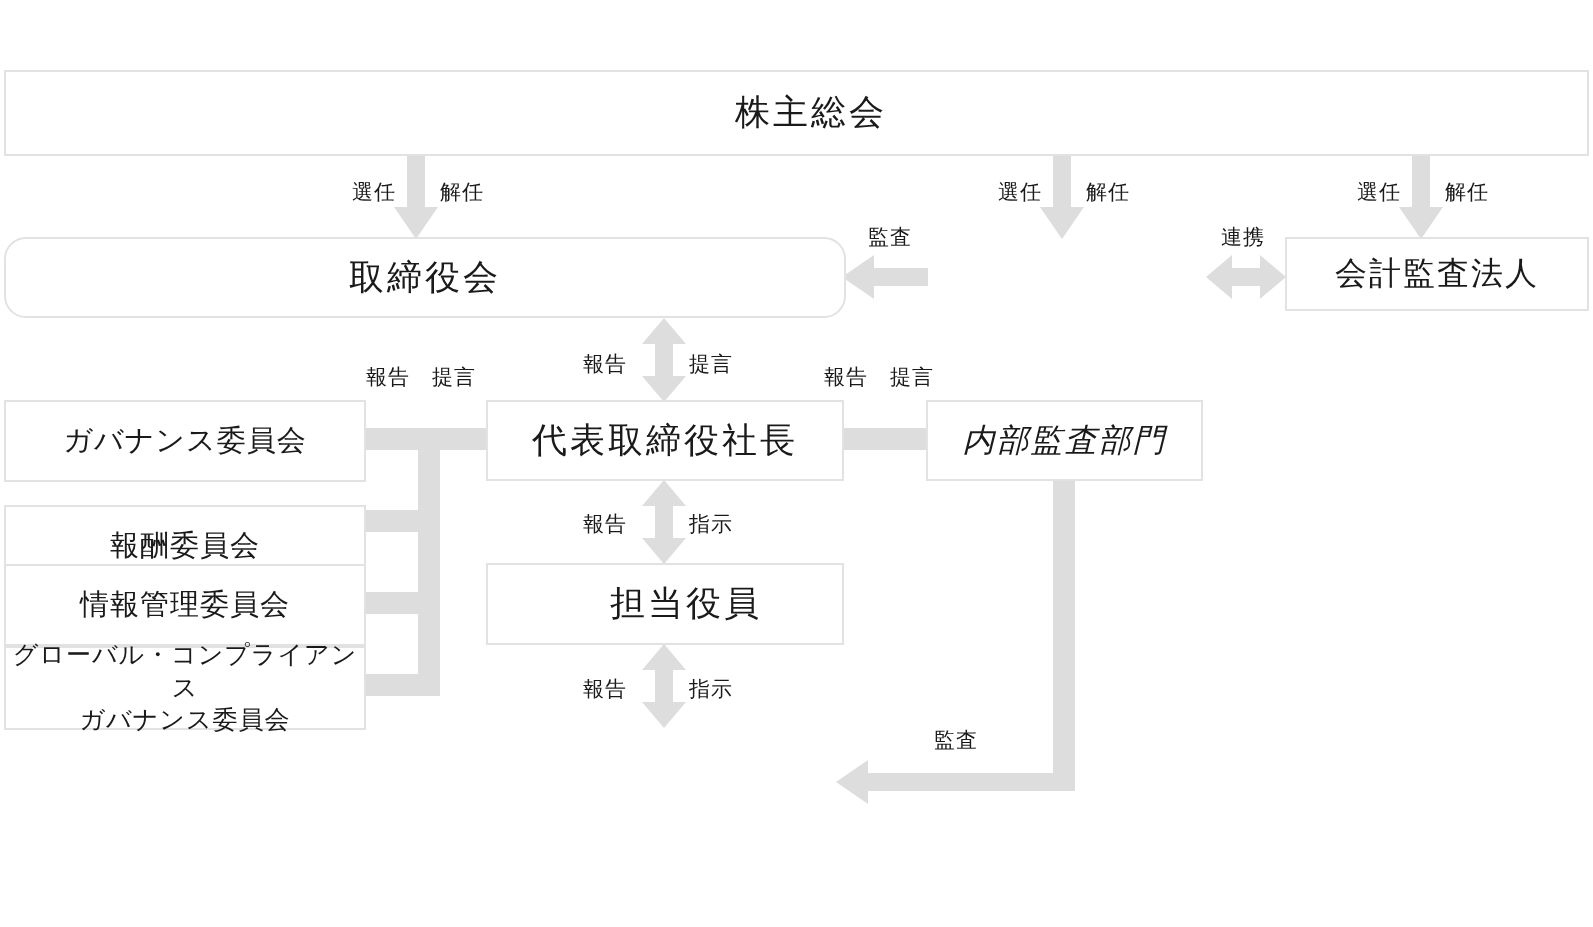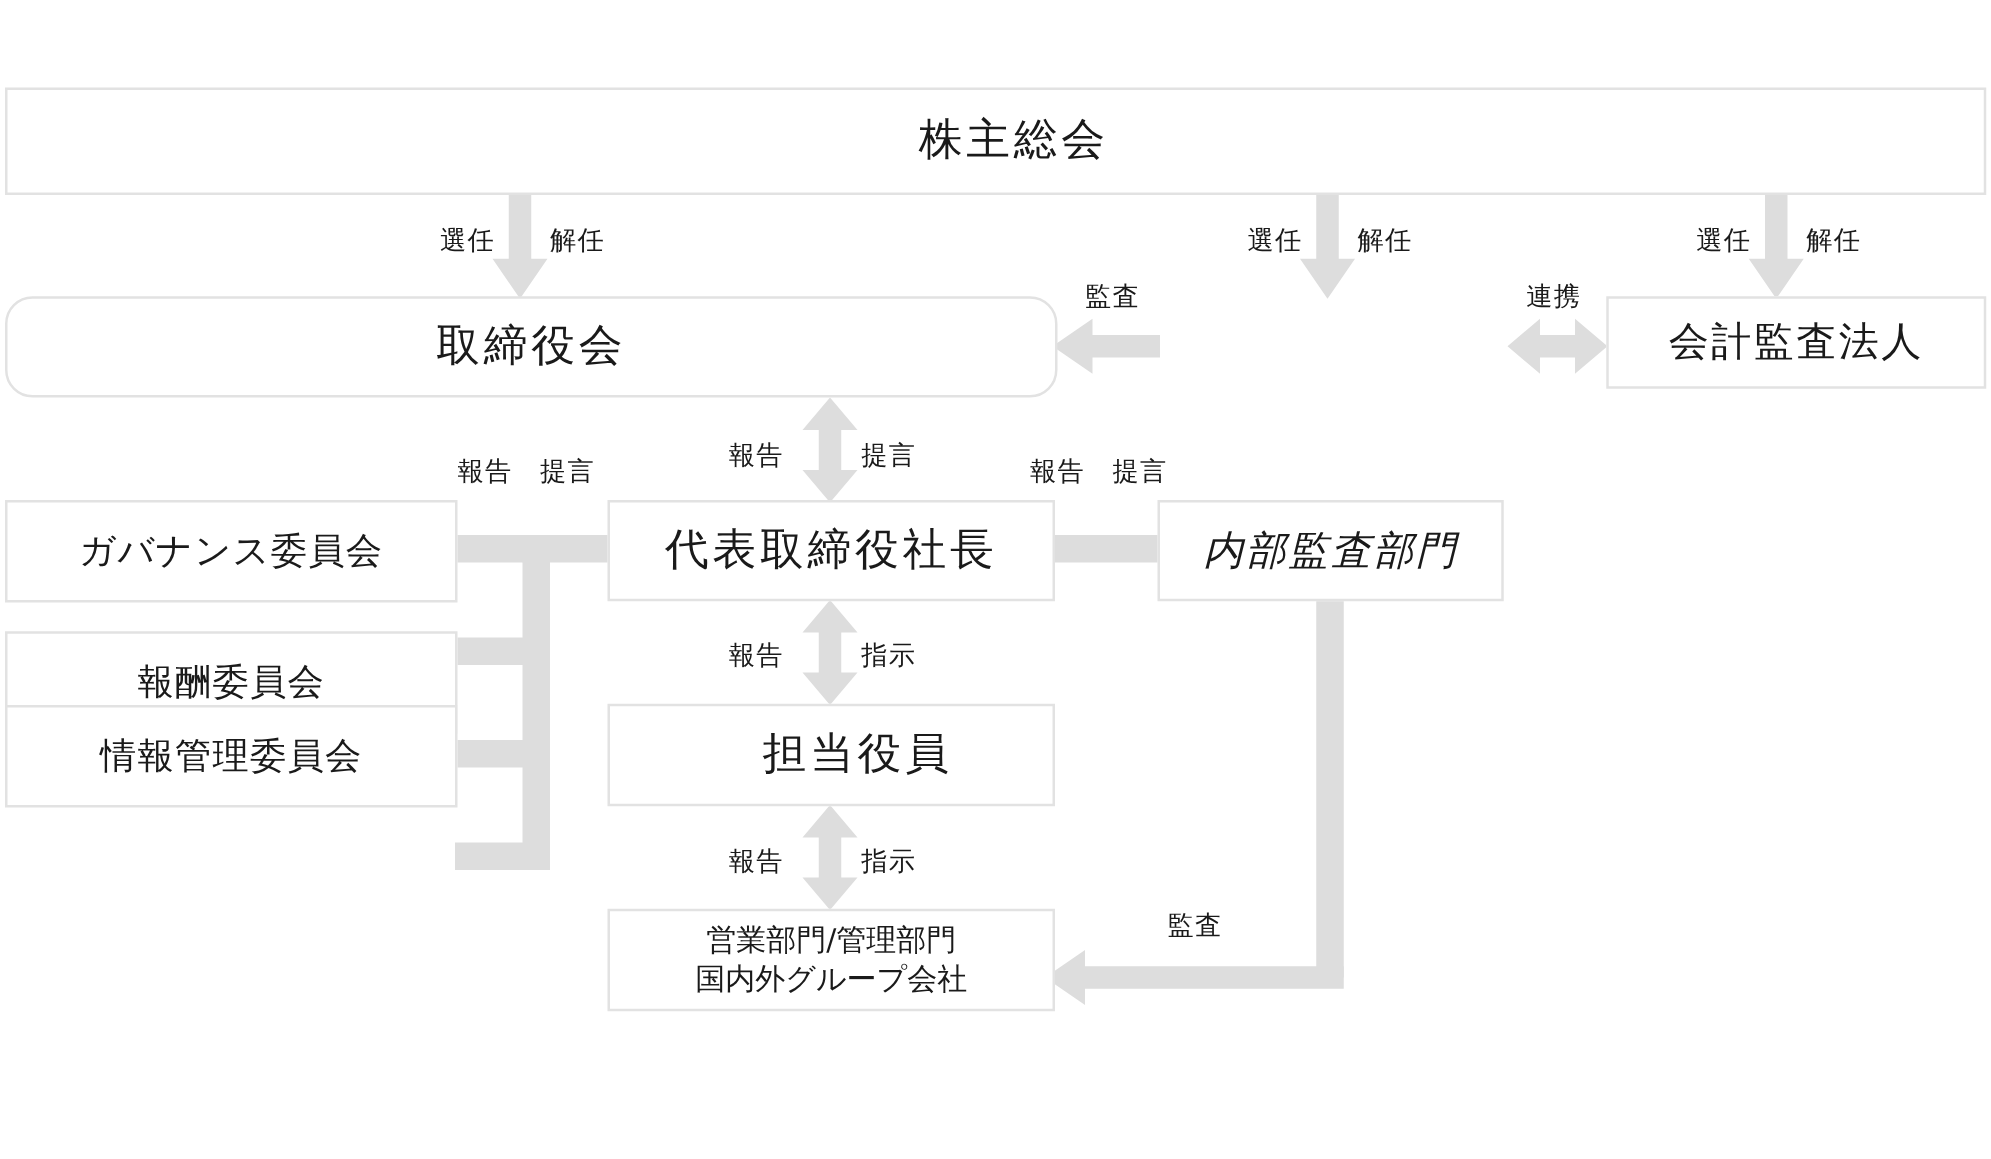--- a/index.html
+++ b/index.html
@@ -162,33 +162,33 @@
   </div>
 
   <div class="node" style="left:4px; top:505px; width:362px; height:82px;">
     <span class="lbl t-md">報酬委員会</span>
   </div>
 
   <div class="node" style="left:4px; top:564px; width:362px; height:82px;">
     <span class="lbl t-md">情報管理委員会</span>
   </div>
 
+  <div class="node" style="left:4px; top:646px; width:362px; height:84px;">
+    <span class="lbl t-sm">
+      <span>グローバル・コンプライアンス</span><br>
+      <span>ガバナンス委員会</span>
+    </span>
+  </div>
 
   <div class="node" style="left:486px; top:400px; width:358px; height:81px;">
     <span class="lbl t-xl">代表取締役社長</span>
   </div>
 
   <div class="node" style="left:926px; top:400px; width:277px; height:81px;font-style:italic;">
     <span class="lbl t-lg">内部監査部門</span>
   </div>
 
   <div class="node" style="left:486px; top:563px; width:358px; height:82px;padding-left:42px;">
     <span class="lbl t-xl">担当役員</span>
   </div>
 
-  <div class="node" style="left:486px; top:727px; width:358px; height:82px;">
-    <span class="lbl t-xs">
-      <span>営業部門/管理部門</span><br>
-      <span>国内外グループ会社</span>
-    </span>
-  </div>
 
 </div>
 
 </body></html>

